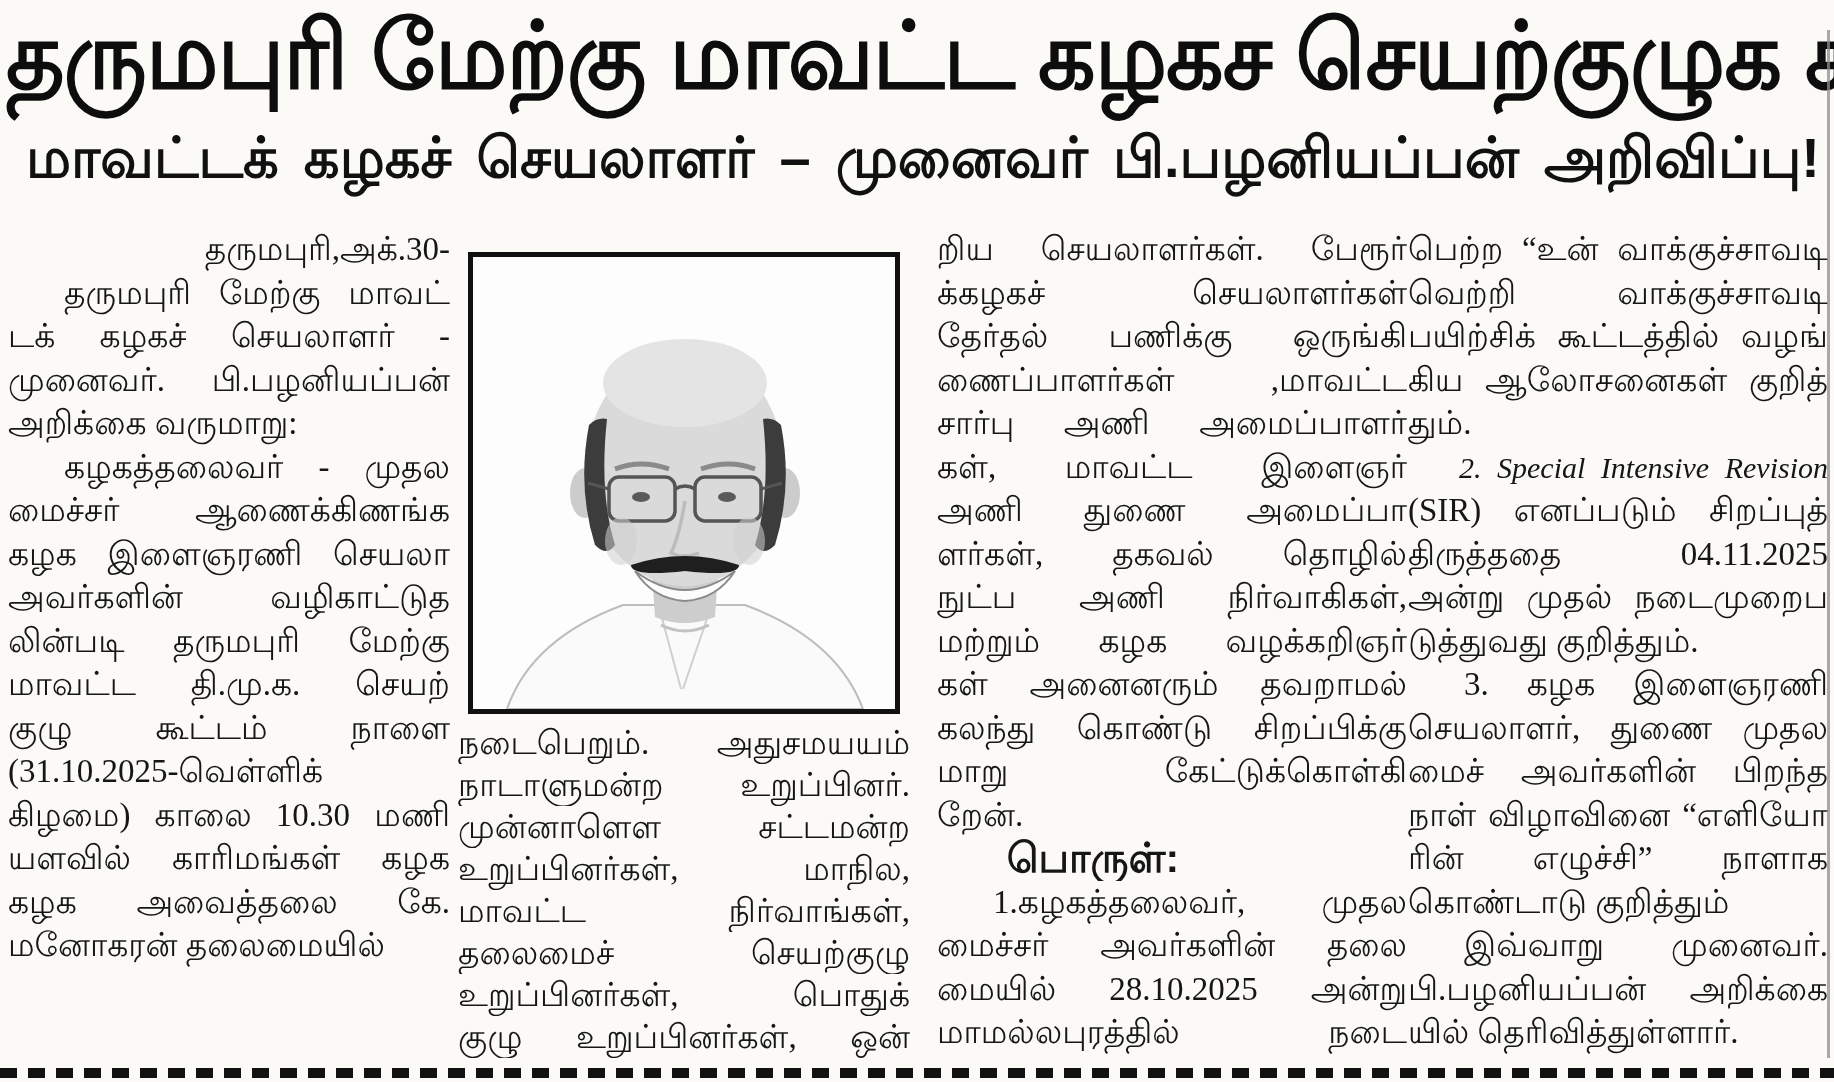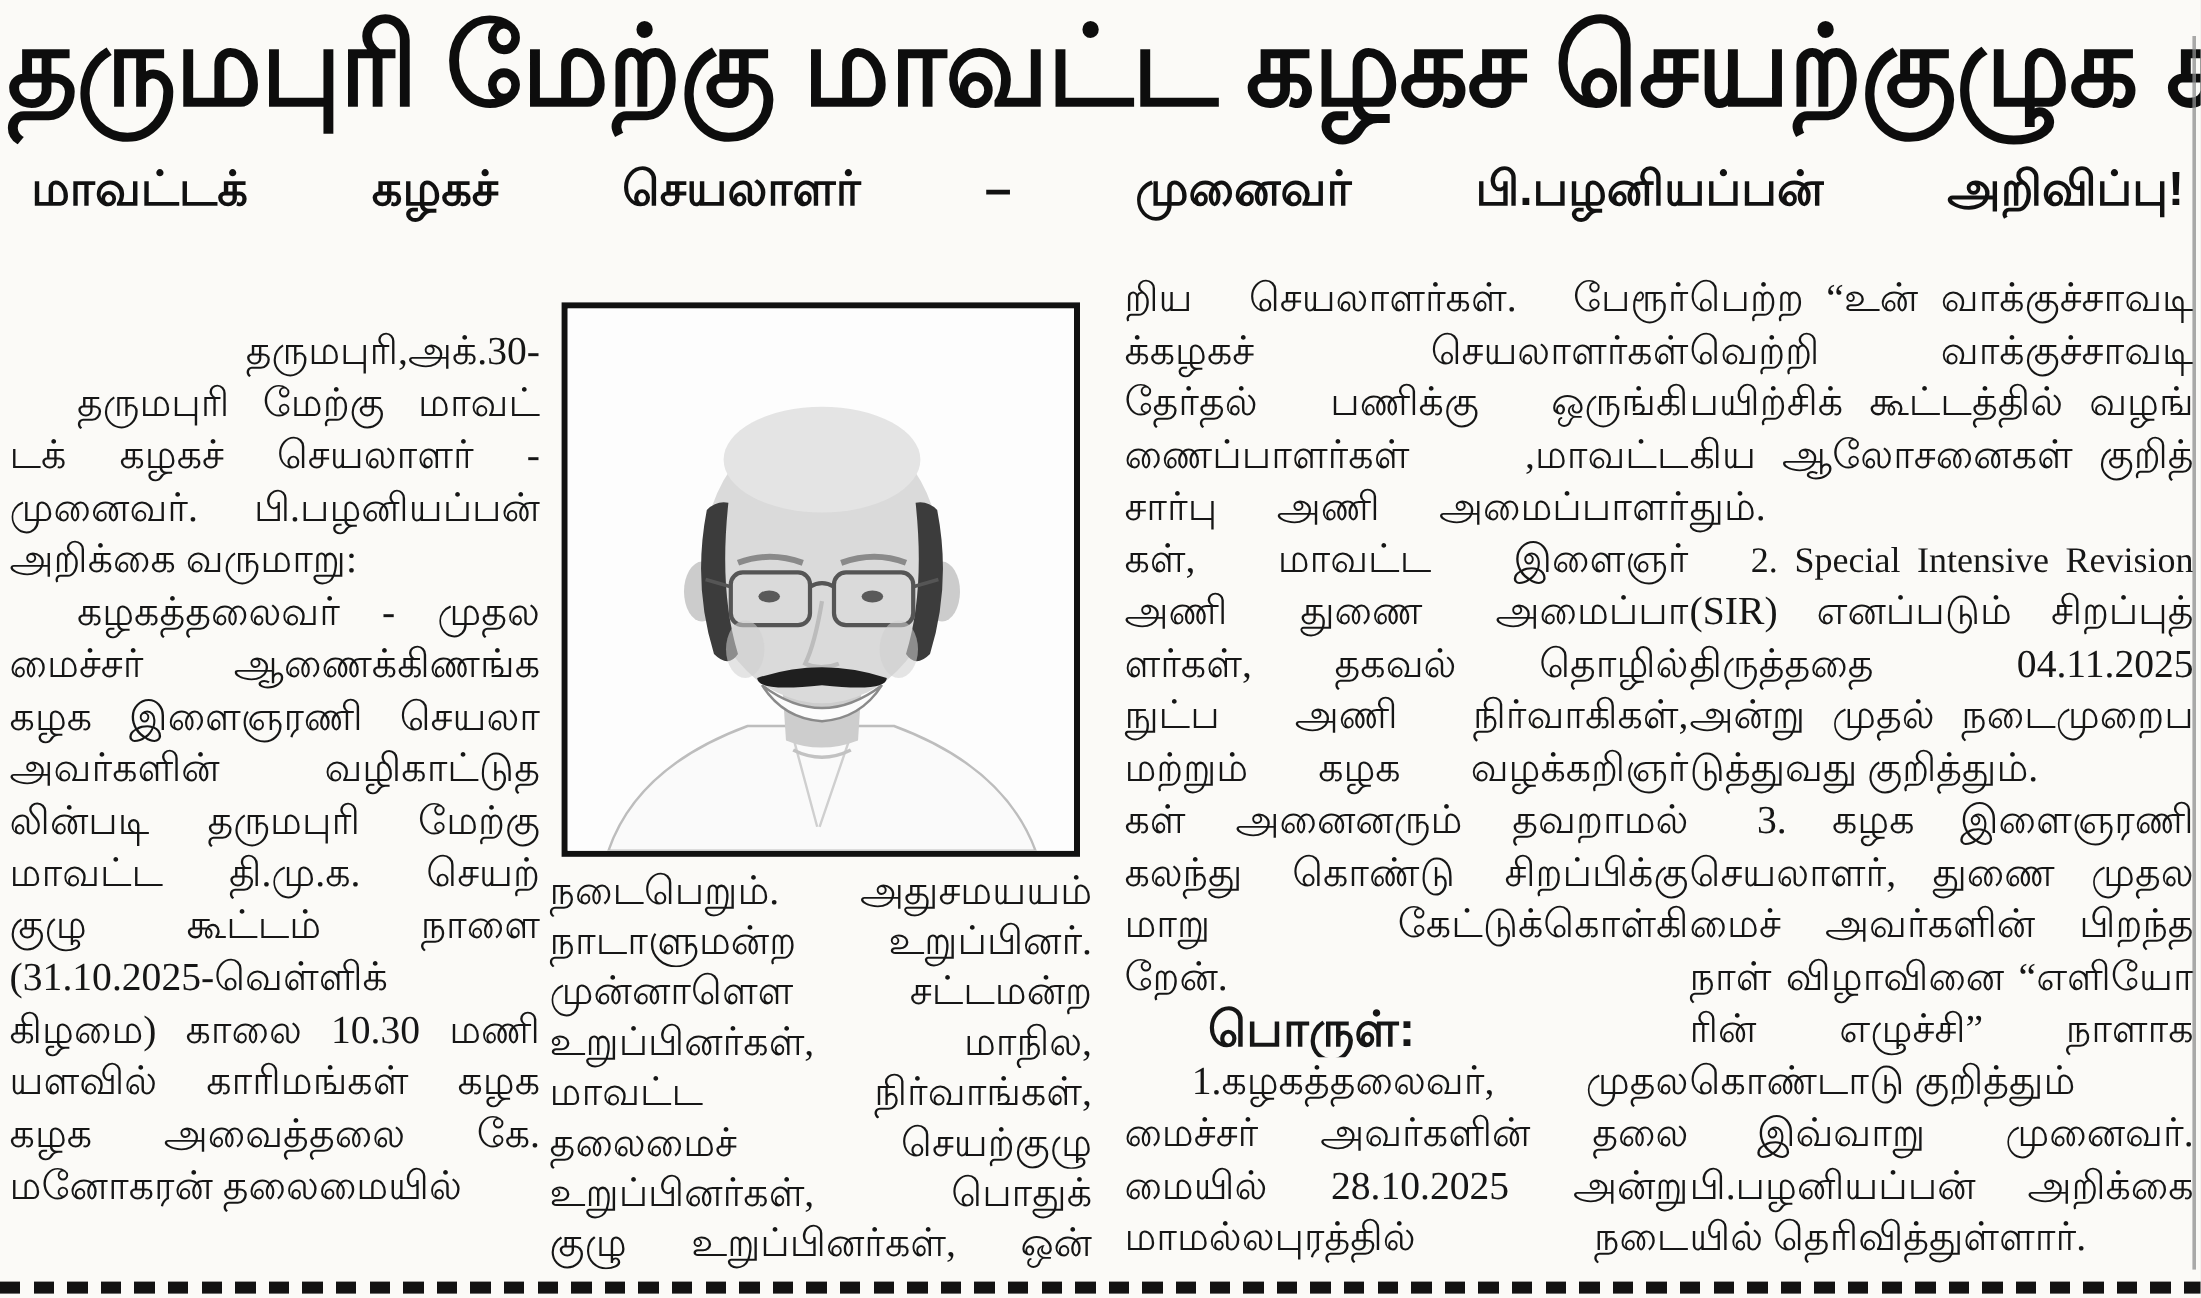--- a/index.html
+++ b/index.html
@@ -20,43 +20,43 @@
     letter-spacing:-1px;
     text-align:justify;text-align-last:justify;
     color:#0d0d0d;
     transform:scaleY(1.04);transform-origin:top;
     white-space:nowrap;
   }
   .subheadline{
     position:absolute;top:120px;left:26px;right:14px;height:82px;
     font-family:"Liberation Sans", sans-serif;
     font-weight:800;
-    font-size:40px;line-height:76px;
+    font-size:56px;line-height:76px;
     text-align:justify;text-align-last:justify;
     color:#111;
     white-space:nowrap;
   }
   
   .column{
     position:absolute;top:228px;bottom:24px;
     font-size:33px;
   }
-  .col-1{left:8px;width:442px;line-height:43.5px;margin-top:44px;}
+  .col-1{left:8px;width:442px;line-height:43.5px;}
   .col-2{left:458px;width:452px;line-height:42px;}
   .col-3{left:926px;width:470px;line-height:43.5px;margin-left:11px;}
   .col-4{left:1408px;width:420px;line-height:43.5px;}
   .line{
     text-align:justify;text-align-last:justify;
     overflow:hidden;white-space:nowrap;
   }
   .line.endline{text-align-last:left;}
   .line.dateline{text-align-last:right;}
   .line.indent{text-indent:1.7em;}
   .line.bold{font-weight:bold;font-family:"Liberation Sans", sans-serif;font-size:41px;}
-  .line.english{font-family:"Liberation Serif", serif;font-size:30px;}
+  .line.english{font-family:"Liberation Serif", serif;font-style:italic;font-size:30px;}
   
   .photo-frame{
     width:422px;height:452px;
     margin:24px 0 8px 10px;
     border:5px solid #111;
     background:#fdfdfd;
     box-sizing:content-box;
   }
   .photo-frame svg{display:block;width:100%;height:100%;}
   

